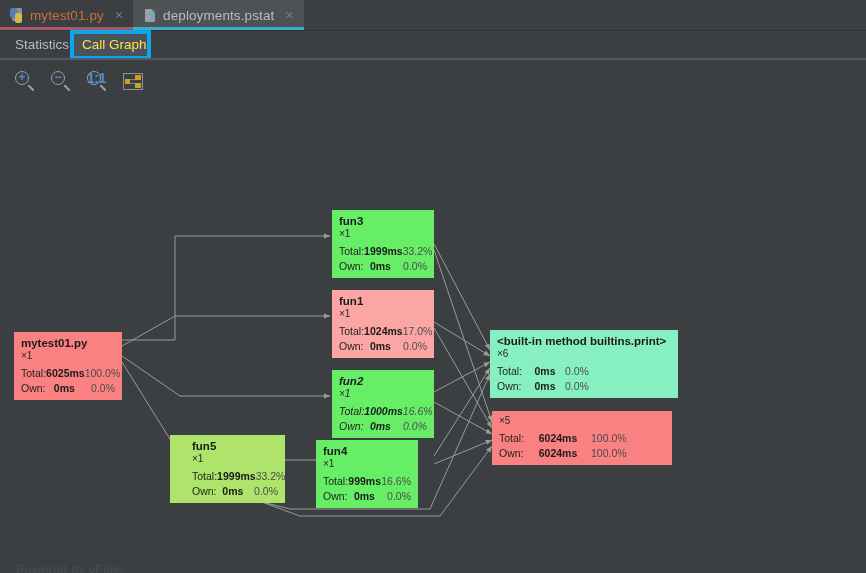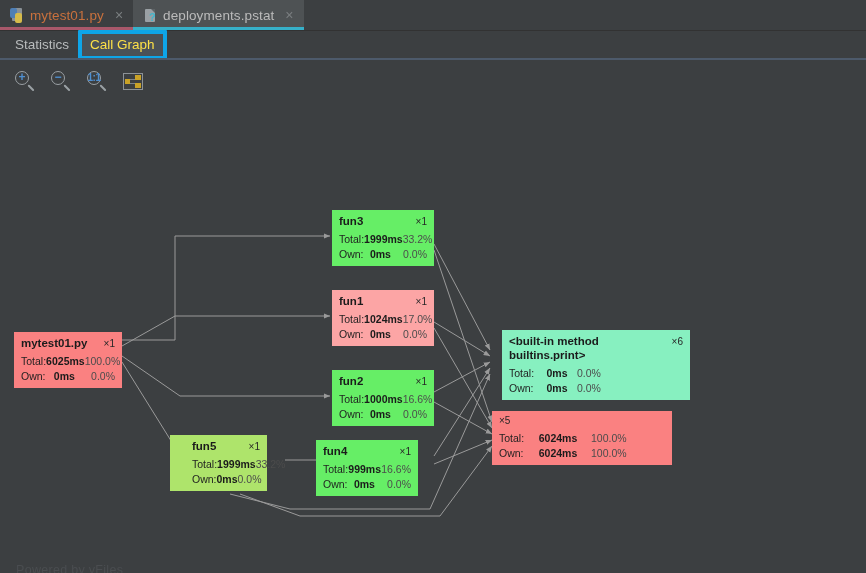--- a/index.html
+++ b/index.html
@@ -124,21 +124,21 @@
     width: 866px; height: 27px;
     background: #3c3f41;
     display: flex;
     align-items: center;
     padding-left: 6px;
     box-sizing: border-box;
   }
   .subtab {
     font-size: 13.5px;
     color: #b9bcbd;
-    padding: 3px 8px 4px 8px;
+    padding: 3px 0 4px 8px;
     cursor: default;
     border: 1px solid transparent;
     border-radius: 1px;
   }
   .subtab.selected {
     background: #4a5158;
     color: #fde047;
     border: 4px solid #0ea5e9;
   }
   .subtabs-sep {
@@ -186,21 +186,21 @@
     position: absolute;
     left: 1px; top: 1px;
     width: 14px; height: 14px;
     color: #4f8fd0;
     font-size: 12px;
     font-weight: bold;
     line-height: 13px;
     text-align: center;
   }
   .mag-sym.ratio {
-    font-size: 10px;
+    font-size: 14px;
     letter-spacing: -.5px;
     line-height: 14px;
   }
   .graph-icon {
     position: absolute;
     left: 1px; top: 3px;
     width: 20px; height: 17px;
     border: 1px solid #8c9296;
     box-sizing: border-box;
     background: #3c3f41;
@@ -240,35 +240,35 @@
     cursor: default;
     line-height: 1.25;
   }
   .node .nrow-title {
     display: flex;
     justify-content: space-between;
     align-items: baseline;
     font-weight: bold;
     font-size: 11.5px;
     margin-bottom: 4px;
-    gap: 10px;
+    flex-direction: column;
   }
   .node .ncount { font-size: 10px; font-weight: normal; color: #262626; }
   .node .nrow {
     display: flex;
     align-items: baseline;
     margin-top: 2px;
   }
   .node .lbl  { width: 34px; color: #1f1f1f; }
   .node .val  { font-weight: bold; text-align: center; width: 50px; }
   .node .pct  { text-align: right; width: 44px; color: #4c4c4c; }
 
   .node.green     { background: #66ee66; }
   .node.yellowish { background: #aee46b; }
-  .node.mint      { background: #87f0c0; margin-left: 12px; }
+  .node.mint      { background: #87f0c0; }
   .node.red       { background: #fa8181; }
 
   .watermark {
     position: absolute;
     left: 16px;
     bottom: -4px;
     font-size: 12.5px;
     color: #4a4d50;
     letter-spacing: .3px;
   }
@@ -436,38 +436,38 @@
         <span class="val">1024ms</span>
         <span class="pct">17.0%</span>
       </div>
       <div class="nrow">
         <span class="lbl">Own:</span>
         <span class="val">0ms</span>
         <span class="pct">0.0%</span>
       </div>
     </div>
 
-    <div class="node green" style="left: 332px; top: 266px; width: 102px; background: rgb(102, 238, 102);">
+    <div class="node green" style="left: 332px; top: 266px; width: 102px; background: rgb(102, 238, 102); font-style: italic;">
       <div class="nrow-title">
         <span>fun2</span>
         <span class="ncount">×1</span>
       </div>
       <div class="nrow">
         <span class="lbl">Total:</span>
         <span class="val">1000ms</span>
         <span class="pct">16.6%</span>
       </div>
       <div class="nrow">
         <span class="lbl">Own:</span>
         <span class="val">0ms</span>
         <span class="pct">0.0%</span>
       </div>
     </div>
 
-    <div class="node yellowish" style="left: 170px; top: 331px; width: 97px; background: rgb(174, 228, 107); padding-left: 22px;">
+    <div class="node yellowish" style="left: 170px; top: 331px; width: 115px; background: rgb(174, 228, 107); padding-left: 22px;">
       <div class="nrow-title">
         <span>fun5</span>
         <span class="ncount">×1</span>
       </div>
       <div class="nrow">
         <span class="lbl">Total:</span>
         <span class="val">1999ms</span>
         <span class="pct">33.2%</span>
       </div>
       <div class="nrow">

